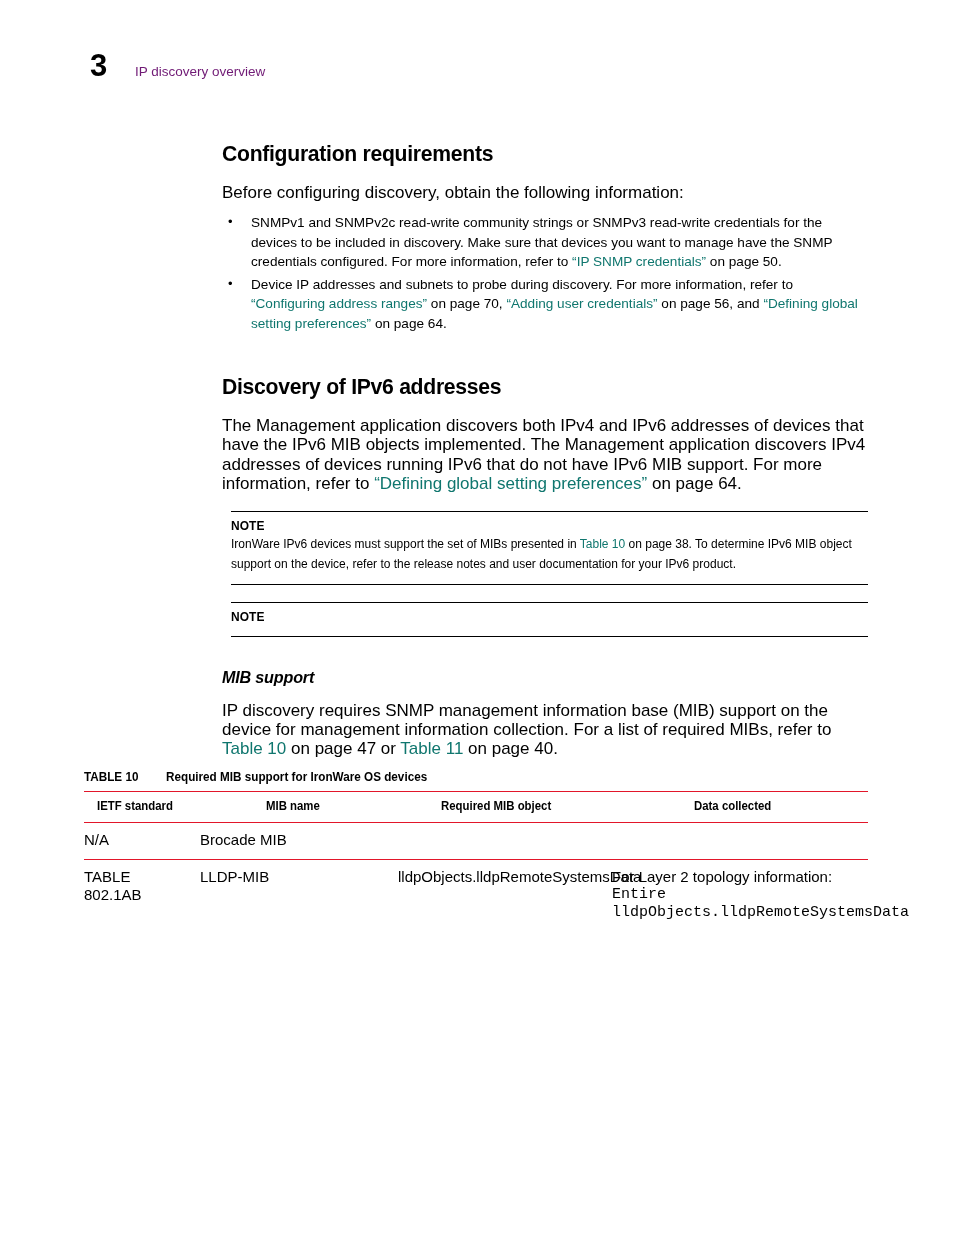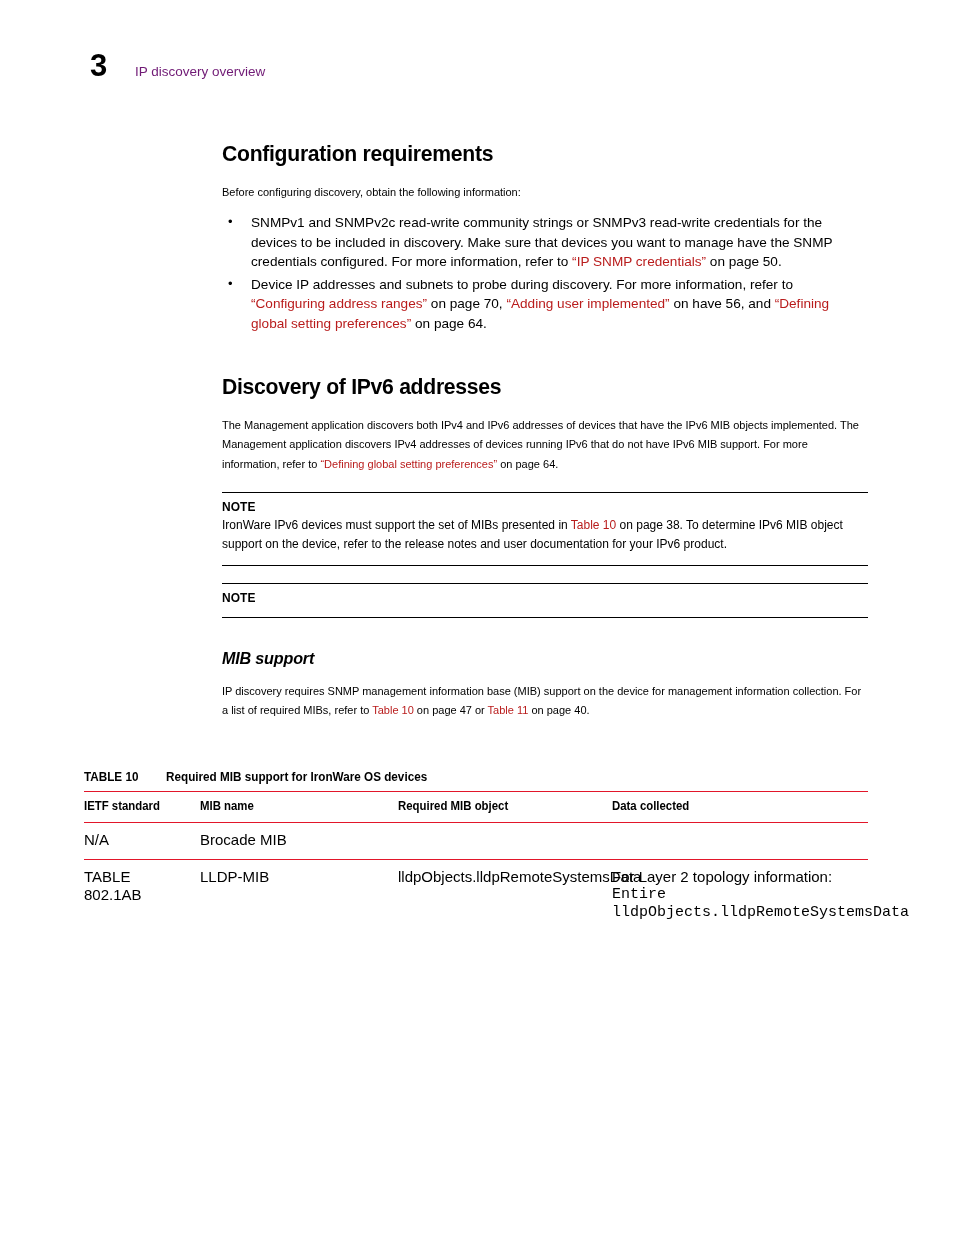--- a/index.html
+++ b/index.html
@@ -78,21 +78,21 @@
     font-style: italic;
     font-size: 17px;
     line-height: 21px;
     margin: 30px 0 13px 0;
     letter-spacing: -0.2px;
     transform: scaleX(0.95);
     transform-origin: left center;
   }
 
   p.body {
-    font-size: 11px;
+    font-size: 17px;
     line-height: 19.3px;
     margin: 0 0 11px 0;
     color: #000;
   }
 
   ul.bullets {
     list-style: none;
     margin: 0;
     padding: 0;
   }
@@ -105,30 +105,31 @@
   }
   ul.bullets li .bul {
     position: absolute;
     left: 6px;
     top: -1px;
     font-size: 13px;
     line-height: 19.3px;
   }
 
   a.xref {
-    color: #b91c1c;
+    color: #0f766e;
     text-decoration: none;
   }
 
   
   .note {
     margin-top: 18px;
     border-top: 1.6px solid #000;
     border-bottom: 1.1px solid #000;
     padding: 5px 0 10px 0;
+    margin-left: 9px;
   }
   .note + .note {
     margin-top: 17px;
   }
   .note .note-label {
     font-family: "Liberation Sans", sans-serif;
     font-weight: bold;
     font-size: 13px;
     line-height: 17px;
     letter-spacing: 0.1px;
@@ -180,20 +181,21 @@
     padding: 0;
   }
   table.mib thead th {
     font-family: "Liberation Sans", sans-serif;
     font-weight: bold;
     font-size: 12.4px;
     line-height: 16px;
     padding: 6px 8px 8px 0;
     border-top: 1.5px solid #e2162a;
     border-bottom: 1.5px solid #e2162a;
+    text-align: center;
   }
   table.mib thead th > span {
     display: inline-block;
     transform: scaleX(0.92);
     transform-origin: left center;
   }
   table.mib tbody td {
     font-size: 15px;
     line-height: 18px;
     padding: 8px 8px 10px 0;
@@ -227,21 +229,21 @@
 
     <p class="body">Before configuring discovery, obtain the following information:</p>
 
     <ul class="bullets">
       <li>
         <span class="bul">•</span>
         <span>SNMPv1 and SNMPv2c read-write community strings or SNMPv3 read-write credentials for the devices to be included in discovery. Make sure that devices you want to manage have the SNMP credentials configured. For more information, refer to </span><a class="xref" href="#">“IP SNMP credentials”</a><span> on page 50.</span>
       </li>
       <li>
         <span class="bul">•</span>
-        <span>Device IP addresses and subnets to probe during discovery. For more information, refer to </span><a class="xref" href="#">“Configuring address ranges”</a><span> on page 70, </span><a class="xref" href="#">“Adding user implemented”</a><span> on have 56, and </span><a class="xref" href="#">“Defining global setting preferences”</a><span> on page 64.</span>
+        <span>Device IP addresses and subnets to probe during discovery. For more information, refer to </span><a class="xref" href="#">“Configuring address ranges”</a><span> on page 70, </span><a class="xref" href="#">“Adding user credentials”</a><span> on page 56, and </span><a class="xref" href="#">“Defining global setting preferences”</a><span> on page 64.</span>
       </li>
     </ul>
 
     <h1 class="sec second">Discovery of IPv6 addresses</h1>
 
     <p class="body"><span>The Management application discovers both IPv4 and IPv6 addresses of devices that have the IPv6 MIB objects implemented. The Management application discovers IPv4 addresses of devices running IPv6 that do not have IPv6 MIB support. For more information, refer to </span><a class="xref" href="#">“Defining global setting preferences”</a><span> on page 64.</span></p>
 
     <div class="note">
       <div class="note-label">NOTE</div>
       <div class="note-text"><span>IronWare IPv6 devices must support the set of MIBs presented in </span><a class="xref" href="#">Table 10</a><span> on page 38. To determine IPv6 MIB object support on the device, refer to the release notes and user documentation for your IPv6 product.</span></div>

